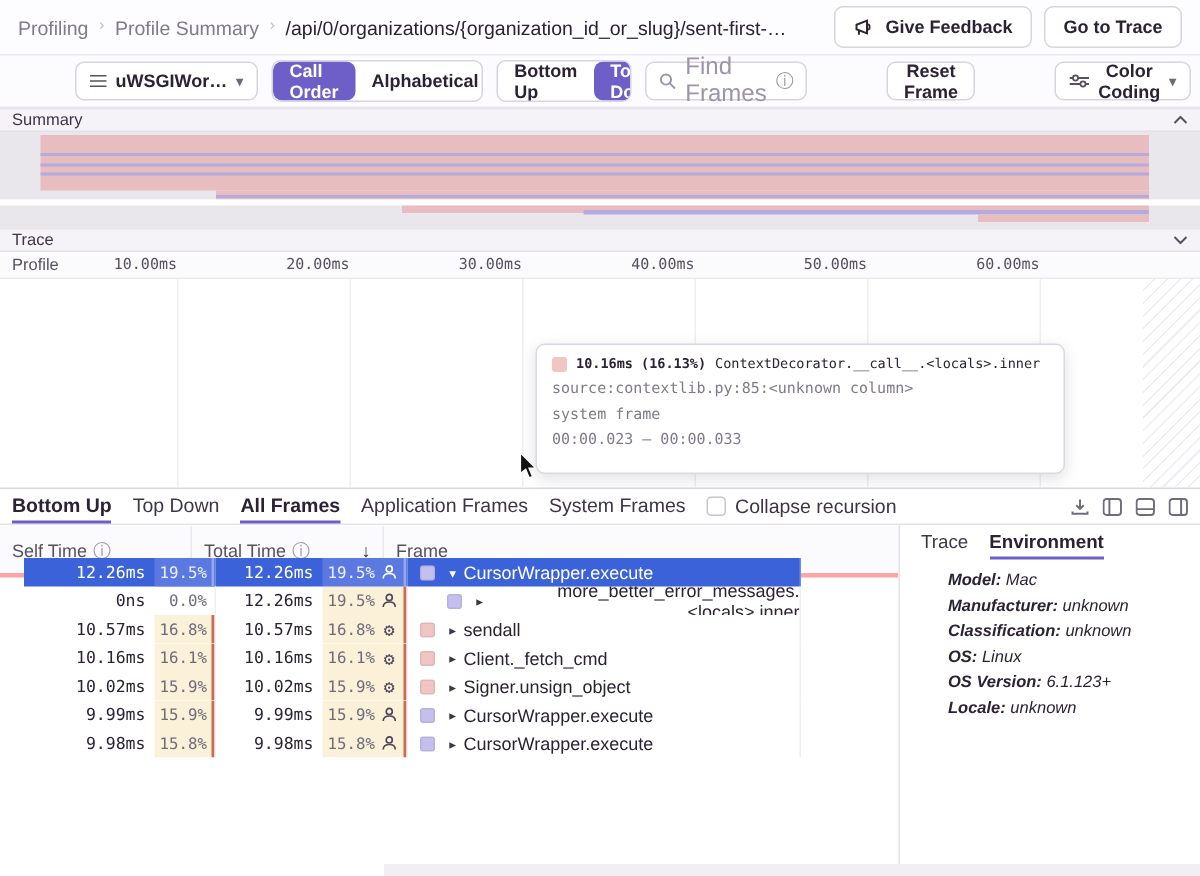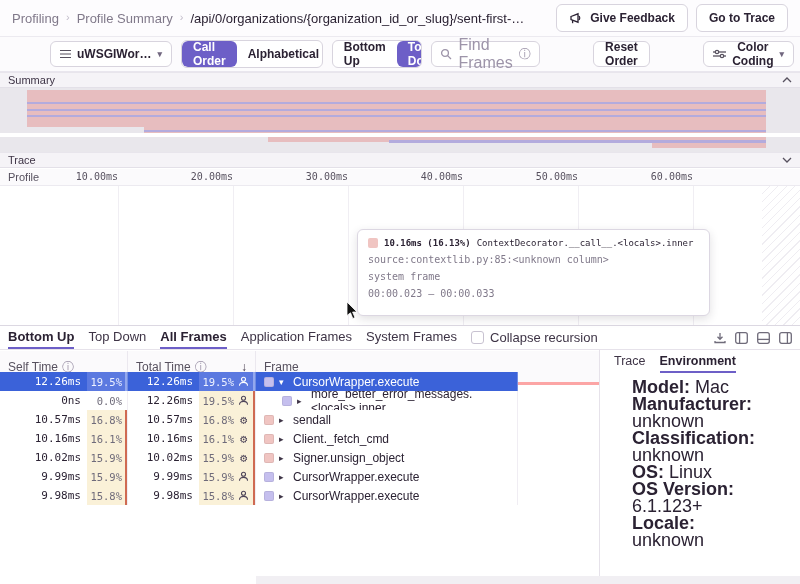--- a/index.html
+++ b/index.html
@@ -63,21 +63,21 @@
   .tab.active{font-weight:700;color:#2b2233;border-bottom-color:#6d5fc7;}
   .cbwrap{display:flex;align-items:center;gap:6px;font-size:13px;color:#3e3446;}
   .cb{width:13px;height:13px;border:1px solid #c8c2d1;border-radius:3px;background:#fff;box-sizing:border-box;}
   .baricons{margin-left:auto;display:flex;align-items:center;gap:9px;color:#6f6b7a;}
   
   .thead{position:absolute;top:351px;left:0;width:599px;height:34px;background:#fbfafc;border-bottom:3px solid #fca5a5;
          display:grid;grid-template-columns:128px 128px 1fr;box-sizing:border-box;font-size:12px;color:#57515f;}
   .thcell{display:flex;align-items:center;gap:4px;padding:0 8px;border-right:1px solid #ebe8ef;box-sizing:border-box;}
   .thcell:last-child{border-right:none;}
   .sort-arrow{margin-left:auto;color:#3e3446;font-size:12px;}
-  .rows{position:absolute;top:372px;left:0;width:518px;}
+  .rows{position:absolute;top:372px;left:16px;width:518px;text-align:right;}
   .trow{display:grid;grid-template-columns:128px 128px 1fr;height:19px;}
   .cell{display:flex;align-items:center;border-right:1px solid #f0edf3;box-sizing:border-box;overflow:hidden;}
   .cell.num{justify-content:flex-end;}
   .ms{font:11px "DejaVu Sans Mono",monospace;color:#2b2233;margin-right:6px;}
   .chip{align-self:stretch;display:flex;align-items:center;justify-content:flex-end;gap:3px;
         background:#faf1d8;border-right:2px solid #cf6a52;box-sizing:border-box;
         font:10.5px "DejaVu Sans Mono",monospace;color:#6f6b7a;padding:0 3px;}
   .chip.c1{width:40px;}
   .chip.c2{width:56px;}
   .chip.no{background:transparent;border-right-color:transparent;}
@@ -90,21 +90,21 @@
   .trow.selected{background:#3b62d9;}
   .trow.selected .ms,.trow.selected .fname,.trow.selected .chevr{color:#fff;}
   .trow.selected .chip{background:#5b79e0;border-right-color:#93a8ee;color:#eef2ff;}
   .trow.selected .icon{color:#fff;}
   .trow.selected .cell{border-right-color:rgba(255,255,255,.28);}
   
   .rpanel{position:absolute;top:350px;left:599px;right:0;bottom:0;border-left:1px solid #e6e2ea;background:#fff;box-sizing:border-box;}
   .rtabs{display:flex;gap:14px;padding:0 14px;height:23px;align-items:flex-end;}
   .rtab{font-size:12.5px;color:#3e3446;padding-bottom:3px;border-bottom:2px solid transparent;}
   .rtab.active{font-weight:700;color:#2b2233;border-bottom-color:#6d5fc7;}
-  .envlist{padding:6px 32px;font-size:18px;color:#2b2233;line-height:17px;}
+  .envlist{padding:6px 32px;font-size:11px;color:#2b2233;line-height:17px;font-style:italic;}
   .envlist b{font-weight:700;}
   .hscroll{position:absolute;left:256px;right:0;bottom:0;height:8px;background:#f1eff3;}
   svg{display:block;}
 </style>
 </head>
 <body>
 
 <div class="app">
 
   <div class="topbar">
@@ -151,21 +151,21 @@
       <span>
           <svg width="12" height="12" viewBox="0 0 12 12">
             <circle cx="5" cy="5" r="3.4" fill="none" stroke="#9d94a9" stroke-width="1.3"></circle>
             <line x1="7.6" y1="7.6" x2="11" y2="11" stroke="#9d94a9" stroke-width="1.3"></line>
           </svg>
         </span>
       <span class="ph">Find Frames</span>
       <span class="info-glyph">ⓘ</span>
     </div>
     <button class="tbtn">
-      <span>Reset Order</span>
+      <span>Reset Frame</span>
     </button>
     <button class="tbtn">
       <span>
           <svg width="13" height="10" viewBox="0 0 13 10">
             <line x1="0" y1="3" x2="13" y2="3" stroke="#57515f" stroke-width="1.3"></line>
             <line x1="0" y1="7" x2="13" y2="7" stroke="#57515f" stroke-width="1.3"></line>
             <circle cx="4" cy="3" r="1.7" fill="#fff" stroke="#57515f" stroke-width="1.2"></circle>
             <circle cx="9" cy="7" r="1.7" fill="#fff" stroke="#57515f" stroke-width="1.2"></circle>
           </svg>
         </span>

